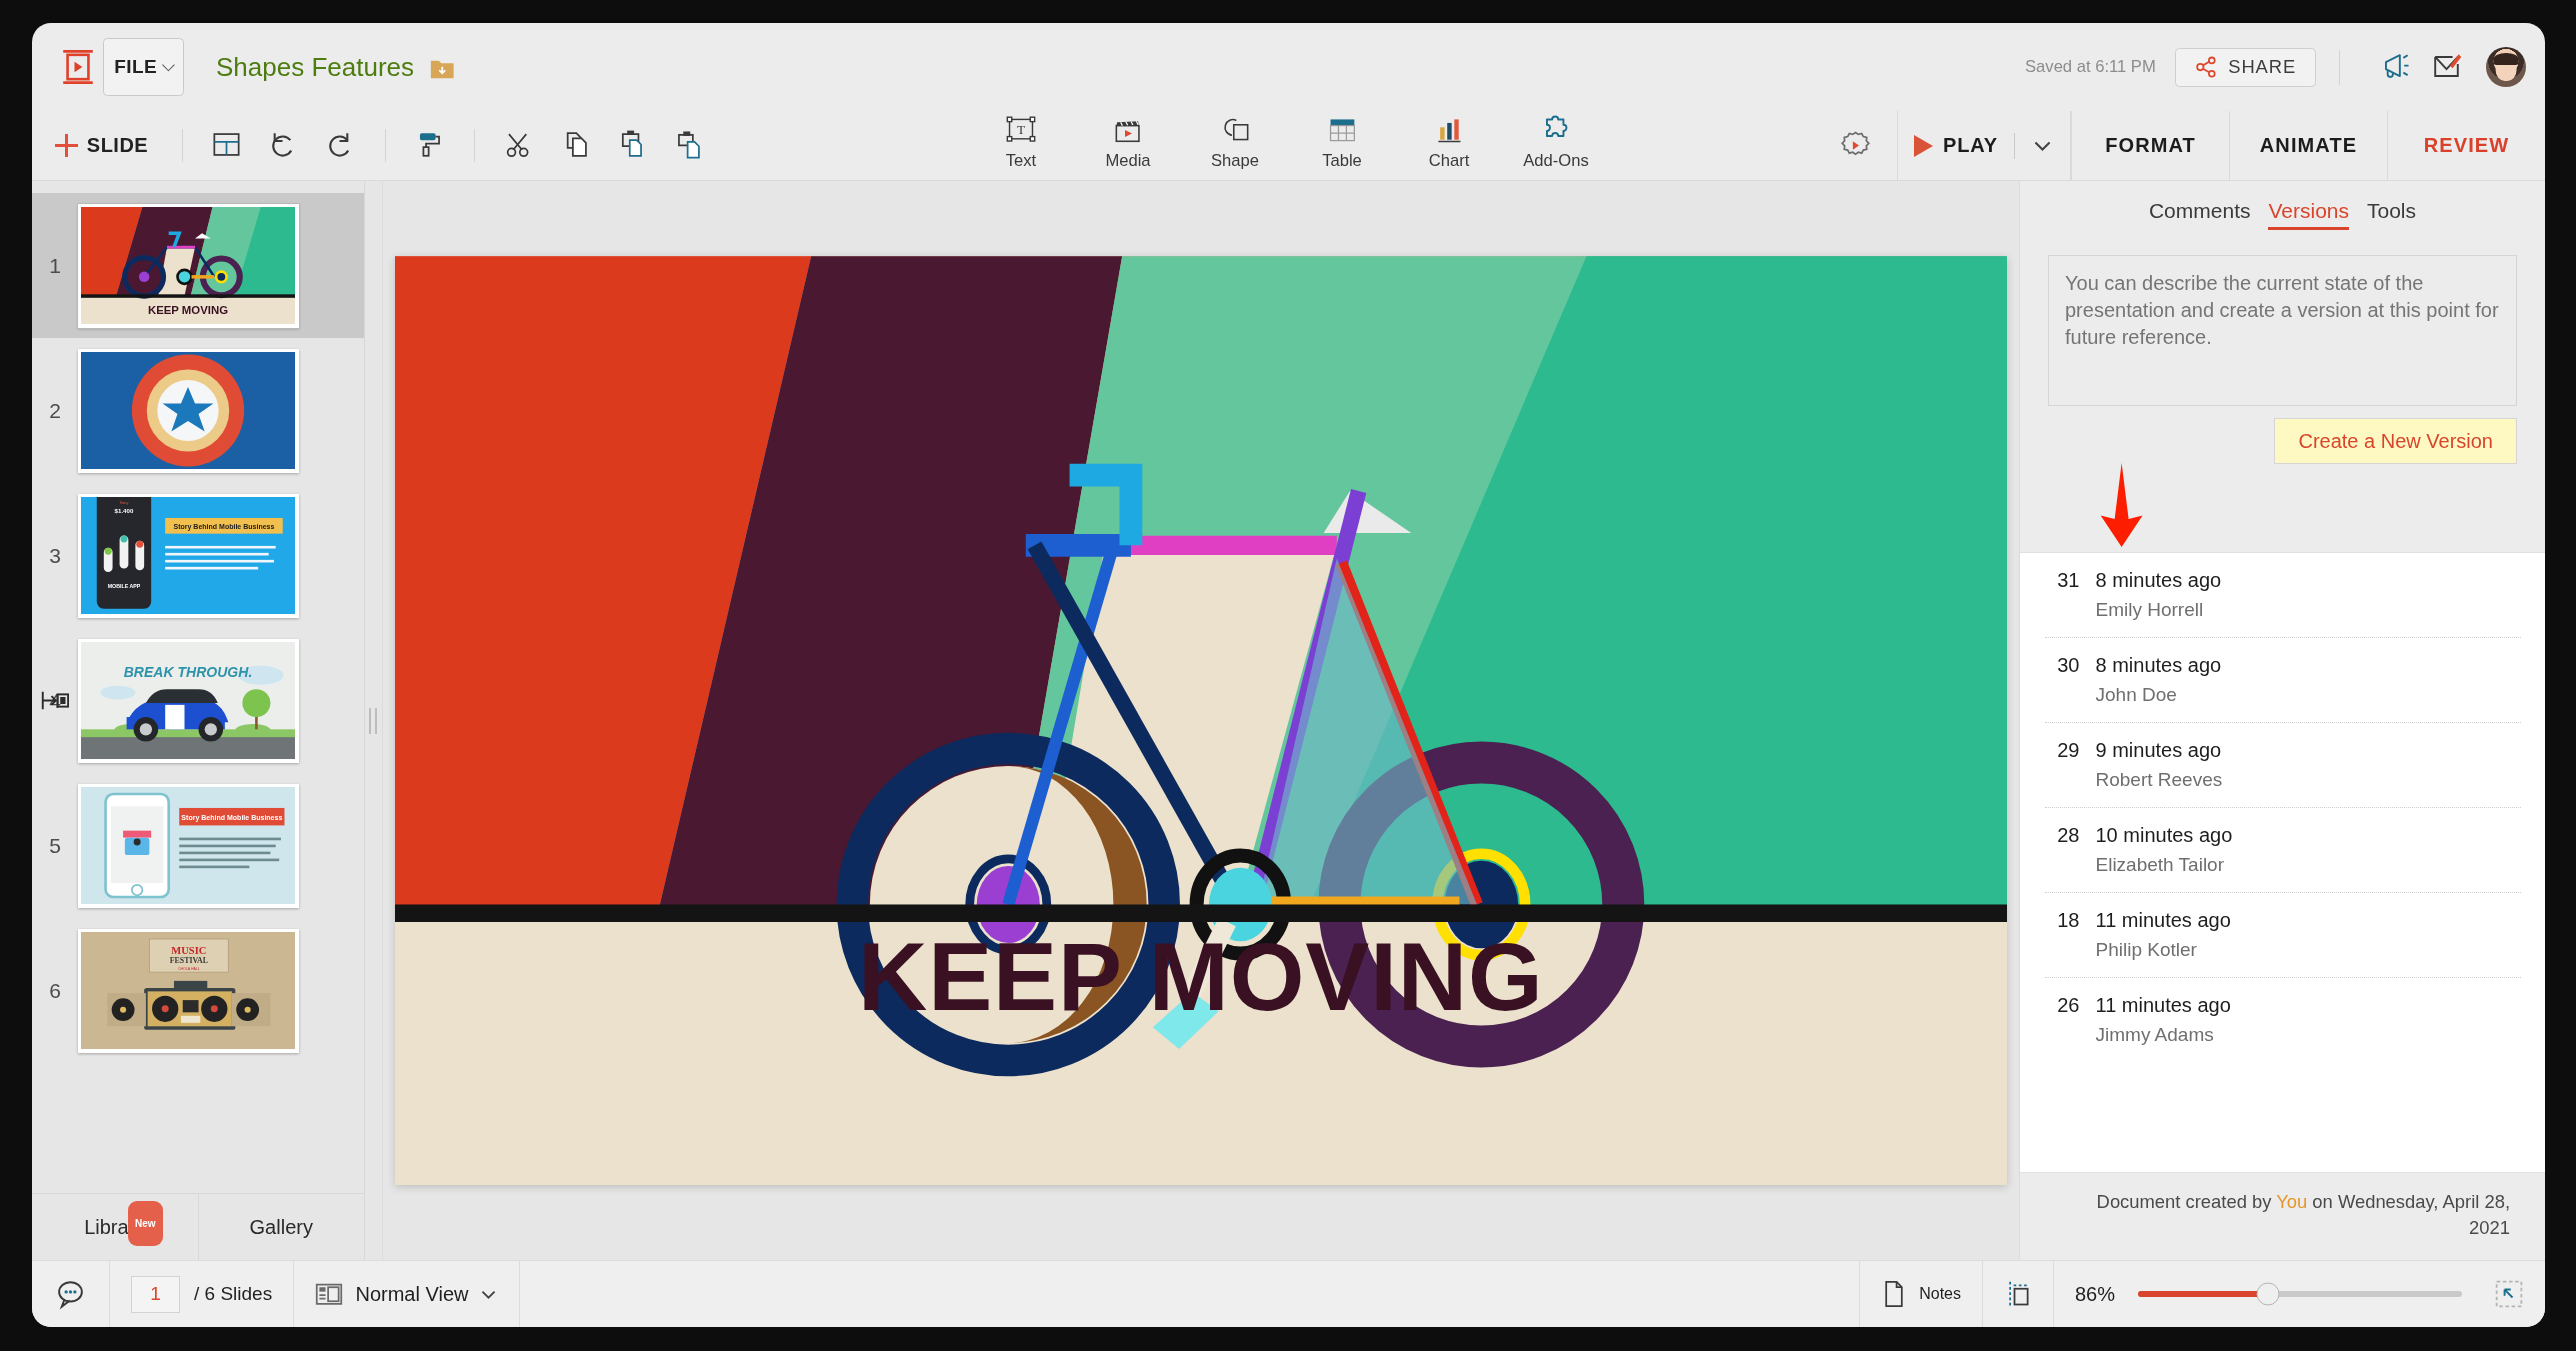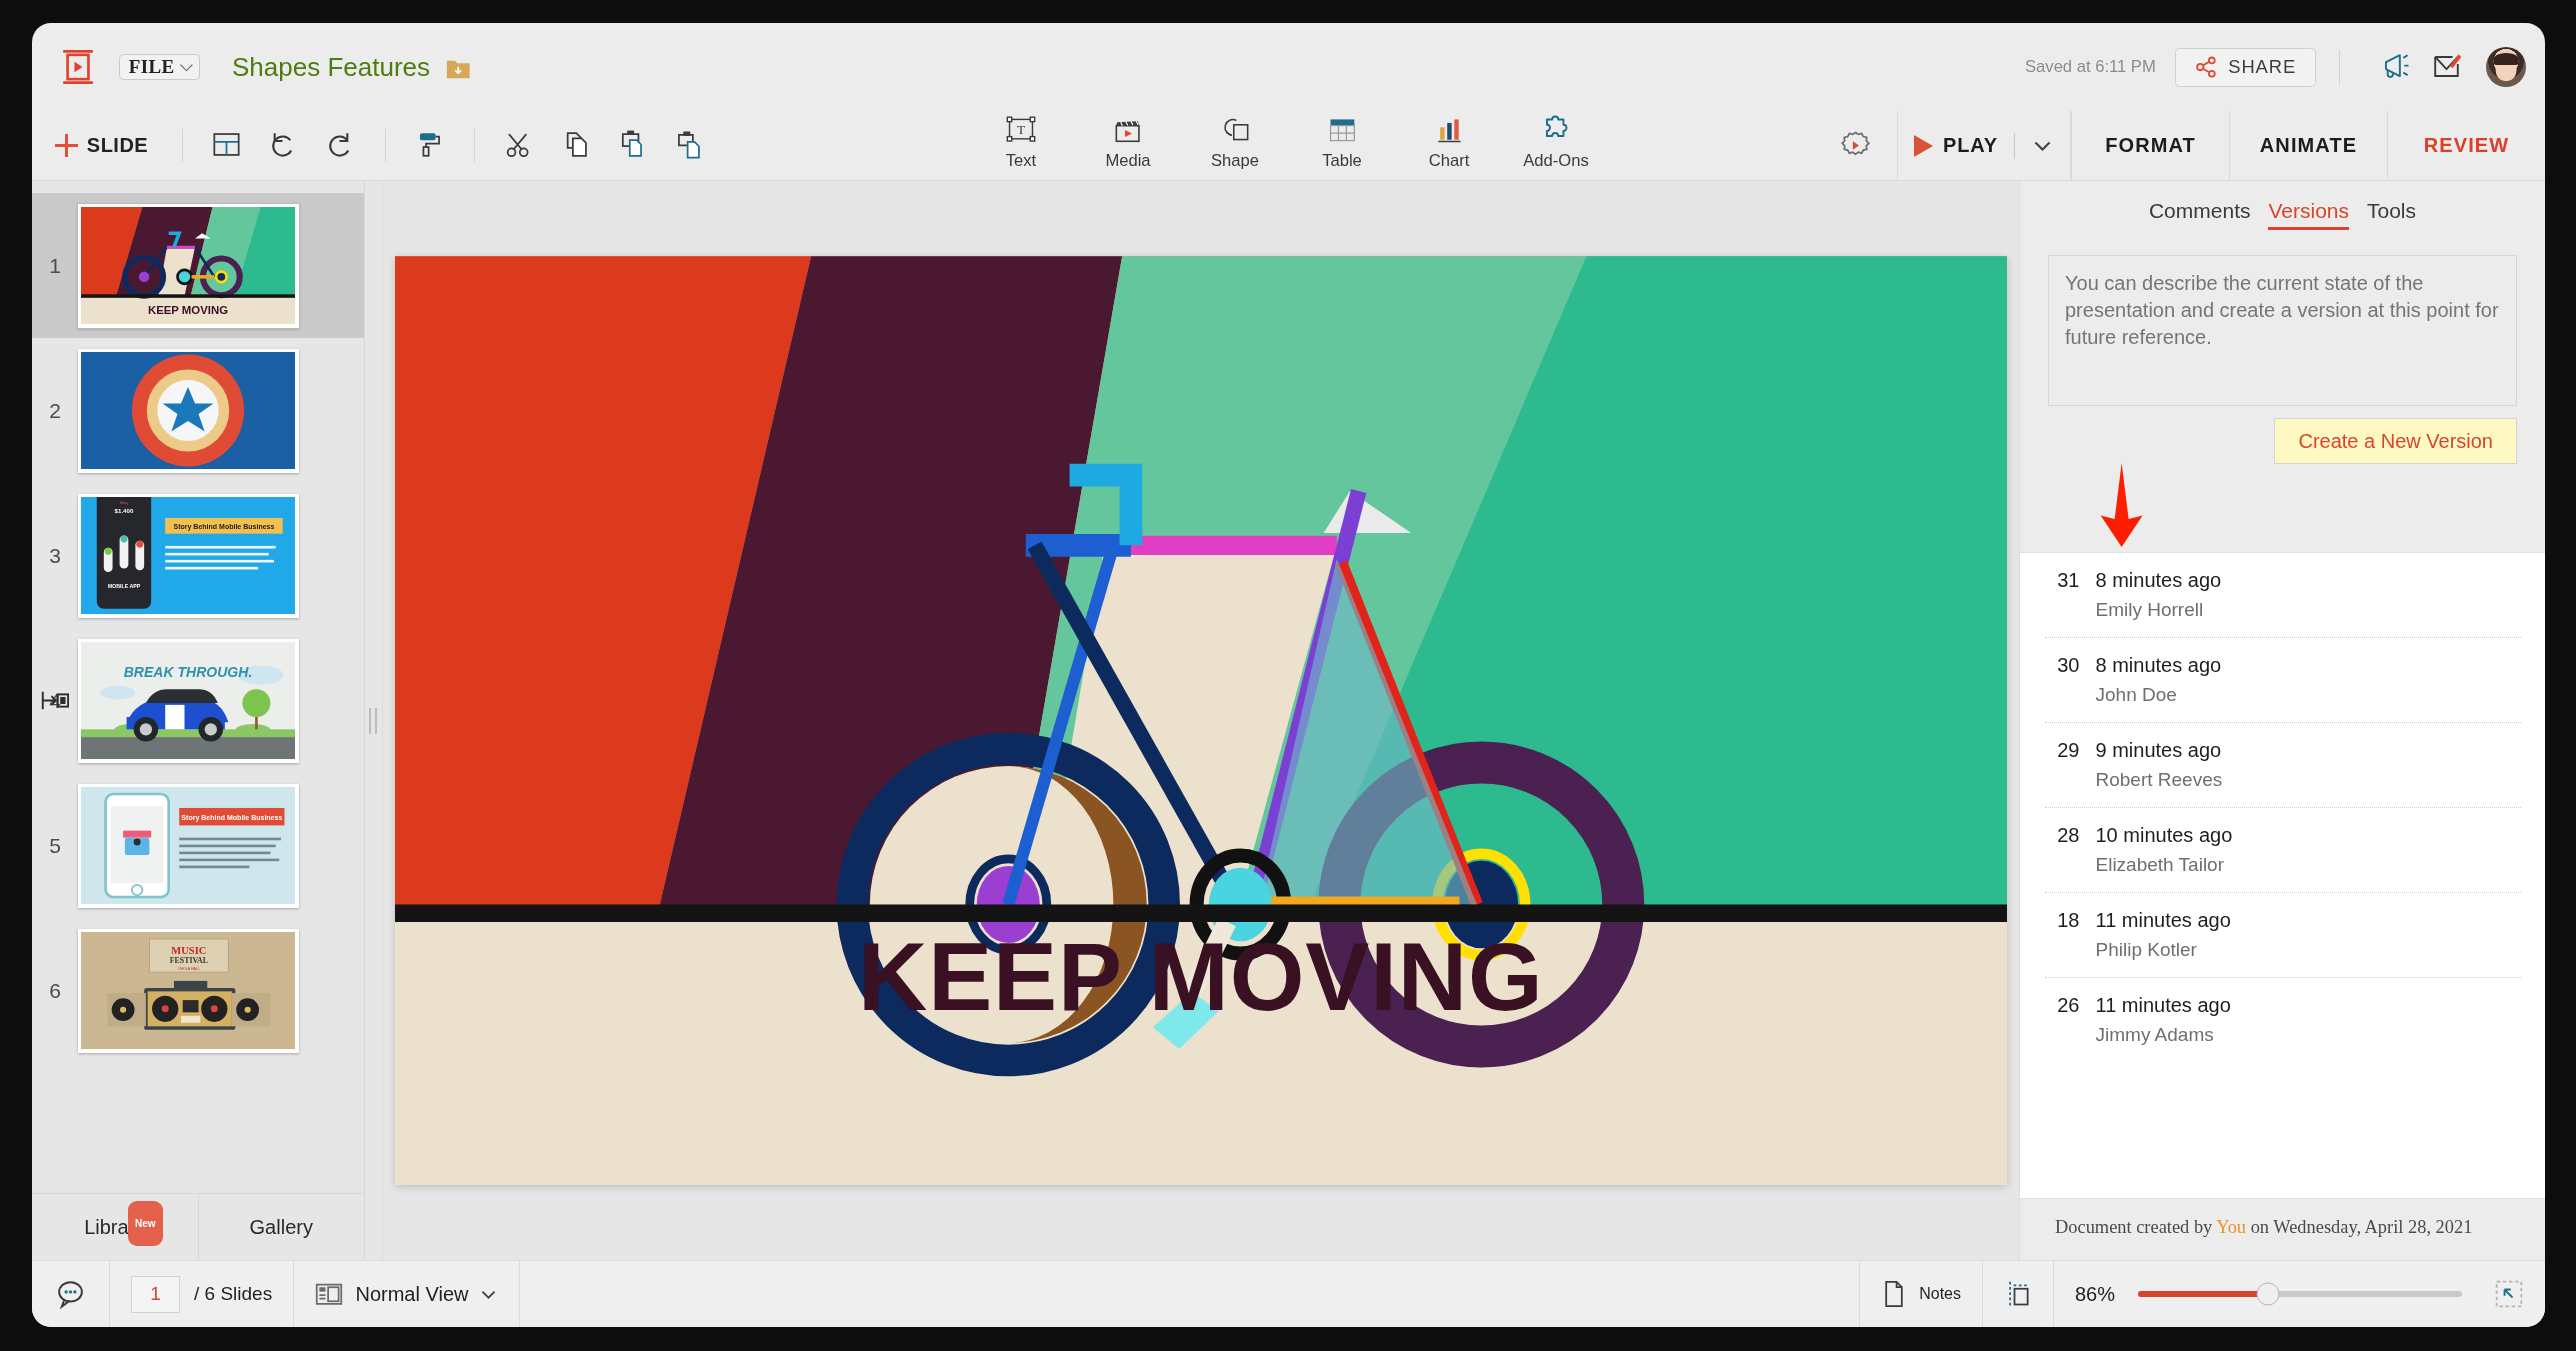--- a/index.html
+++ b/index.html
@@ -23,31 +23,30 @@
   
   .topbar {
     height: 88px;
     display: flex; align-items: center;
     padding: 0 19px 0 26px;
     flex: 0 0 88px;
     position: relative;
   }
   .logo-icon { width: 40px; height: 40px; position: relative; flex: 0 0 40px; }
   .file-btn {
-    margin-left: 21px;
-    width: 81px; height: 26px;
+    margin-left: 5px;
+    width: 81px; height: 58px;
     border: 0.9px solid #c9c9c9;
     border-radius: 4.4px;
     background: #f2f2f2;
     display: flex; align-items: center; justify-content: center;
     gap: 7px;
     font-size: 19px; font-weight: bold; color: #222;
     letter-spacing: 0.4px;
     cursor: pointer;
-    font-family: Liberation Serif, serif;
   }
   .chev { display:inline-block; width:8.8px; height:8.8px;
           border-right:1.8px solid #555; border-bottom:1.8px solid #555;
           transform: rotate(45deg) translate(-1.8px,-1.8px); }
   .doc-title {
     margin-left: 32px;
     font-size: 26px;
     color: #4d7c0f;
     white-space: nowrap;
   }
@@ -232,23 +231,22 @@
   .arrow-zone{ height: 88px; position:relative; }
   .vlist{ flex:1; background:#fff; overflow:hidden; border-top:0.9px solid #e0e0e0;}
   .vrow{ padding: 16px 0 16px 0; margin:0 24.5px; border-bottom:0.9px dotted #cfcfcf; cursor:pointer;}
   .vrow:last-child{ border-bottom:none; }
   .vtop{ display:flex; gap:16px; align-items:baseline;}
   .vnum{ font-size:20px; color:#1e1e1e; width:35px; text-align:right;}
   .vtime{ font-size:20px; color:#1e1e1e;}
   .vname{ font-size:19px; color:#6f6f6f; margin-left:51px; margin-top:7px;}
   .rp-foot{
     flex:0 0 auto; background:#ececec; padding:16px 35px 19px 35px;
-    font-size:18.4px; color:#4a4a4a; text-align:left; line-height:1.4;
+    font-size:18.4px; color:#4a4a4a; text-align:right; line-height:1.4;
     border-top:0.9px solid #e2e2e2;
-    font-family:Liberation Serif, serif;
   }
   .rp-foot .you{ color:#e8952a; }
 
   
   .statusbar{
     height:67px; flex:0 0 67px; display:flex; align-items:stretch;
     border-top:0.9px solid #dcdcdc; background:#efefef;
   }
   .sb-cell{ display:flex;align-items:center; padding: 0 21px; border-right:0.9px solid #dcdcdc; }
   .sb-cell.nb{ border-right:none; }

